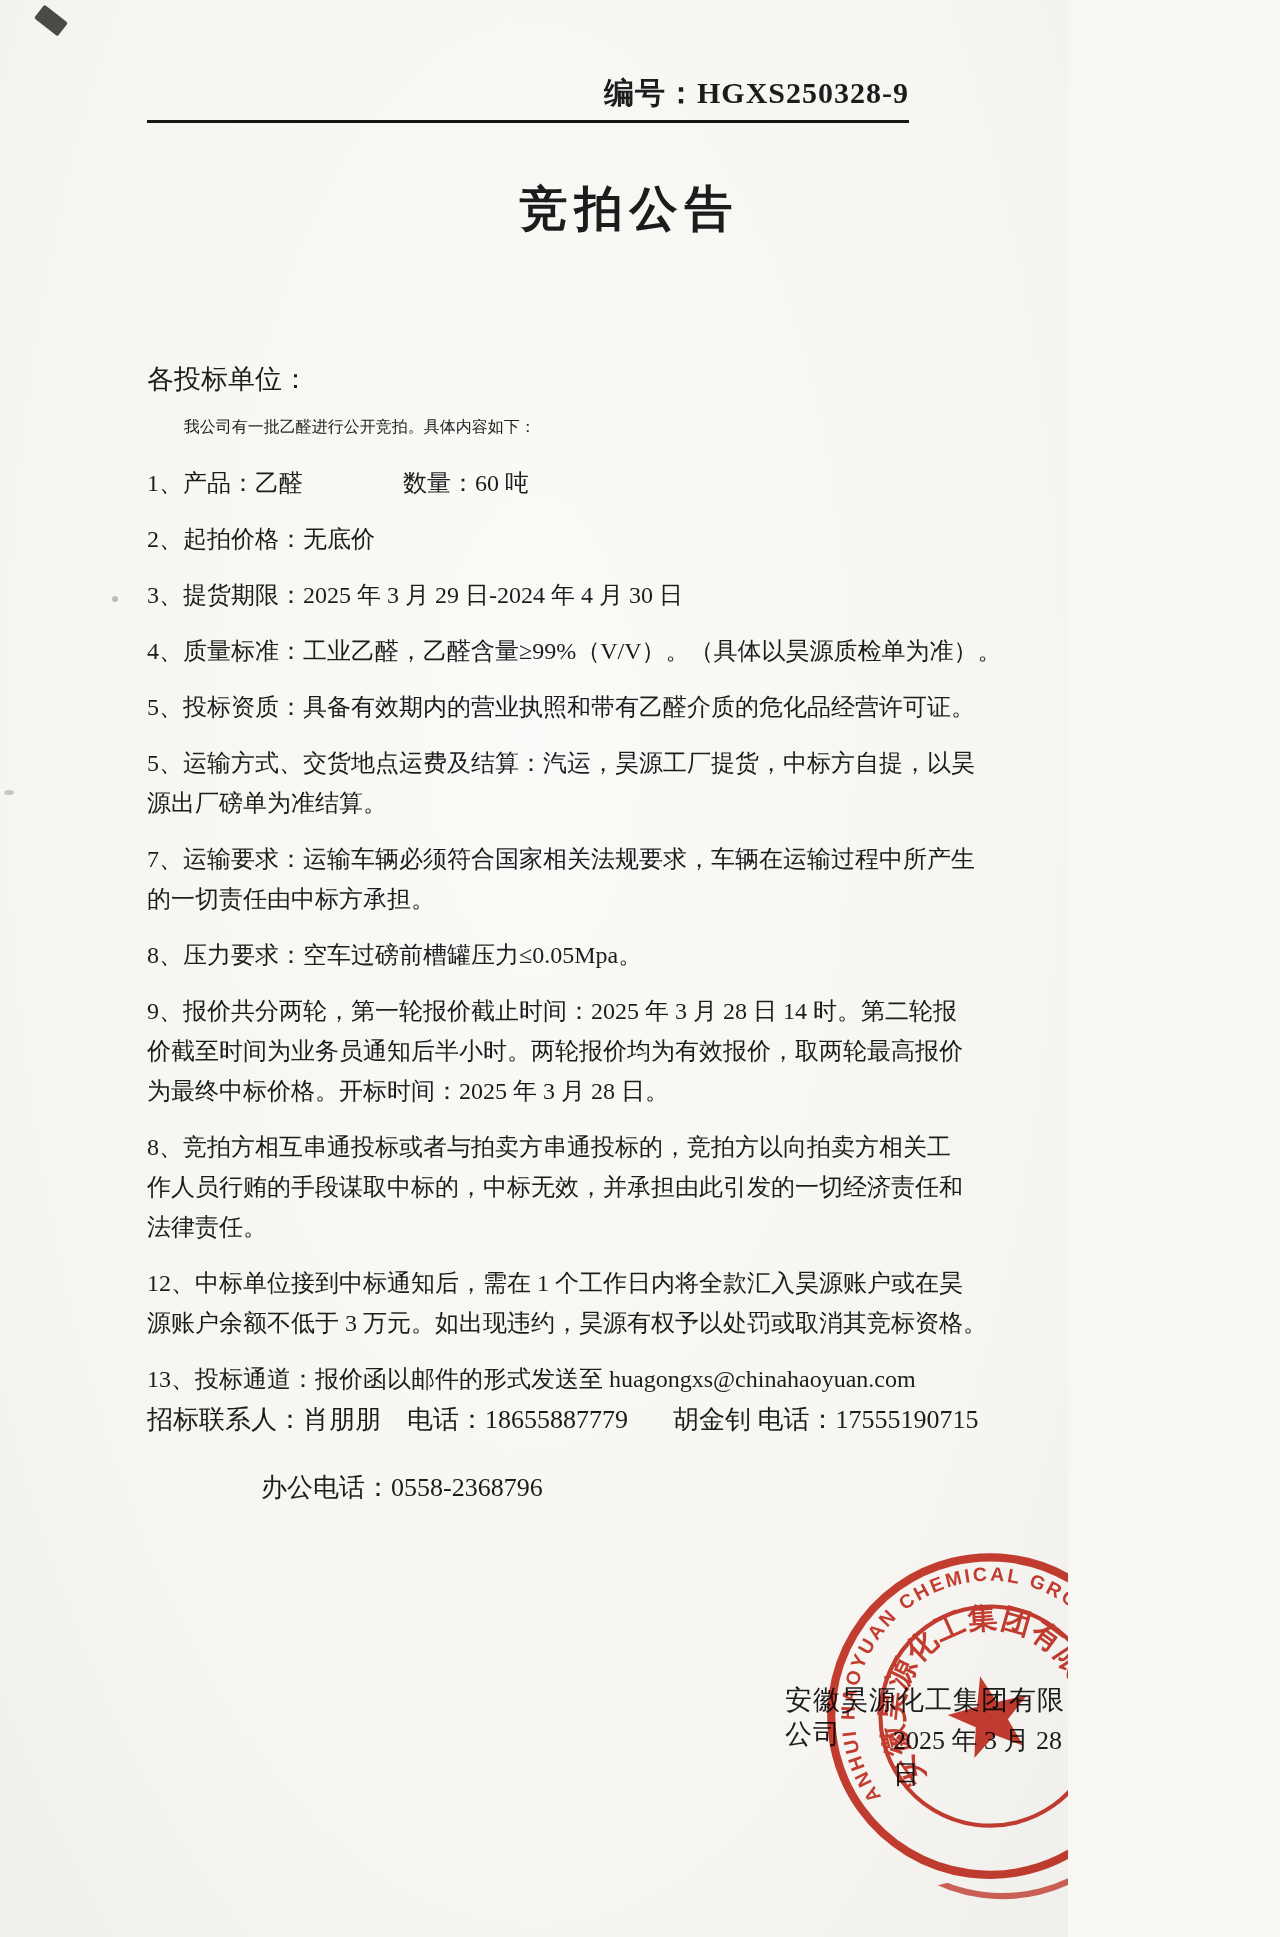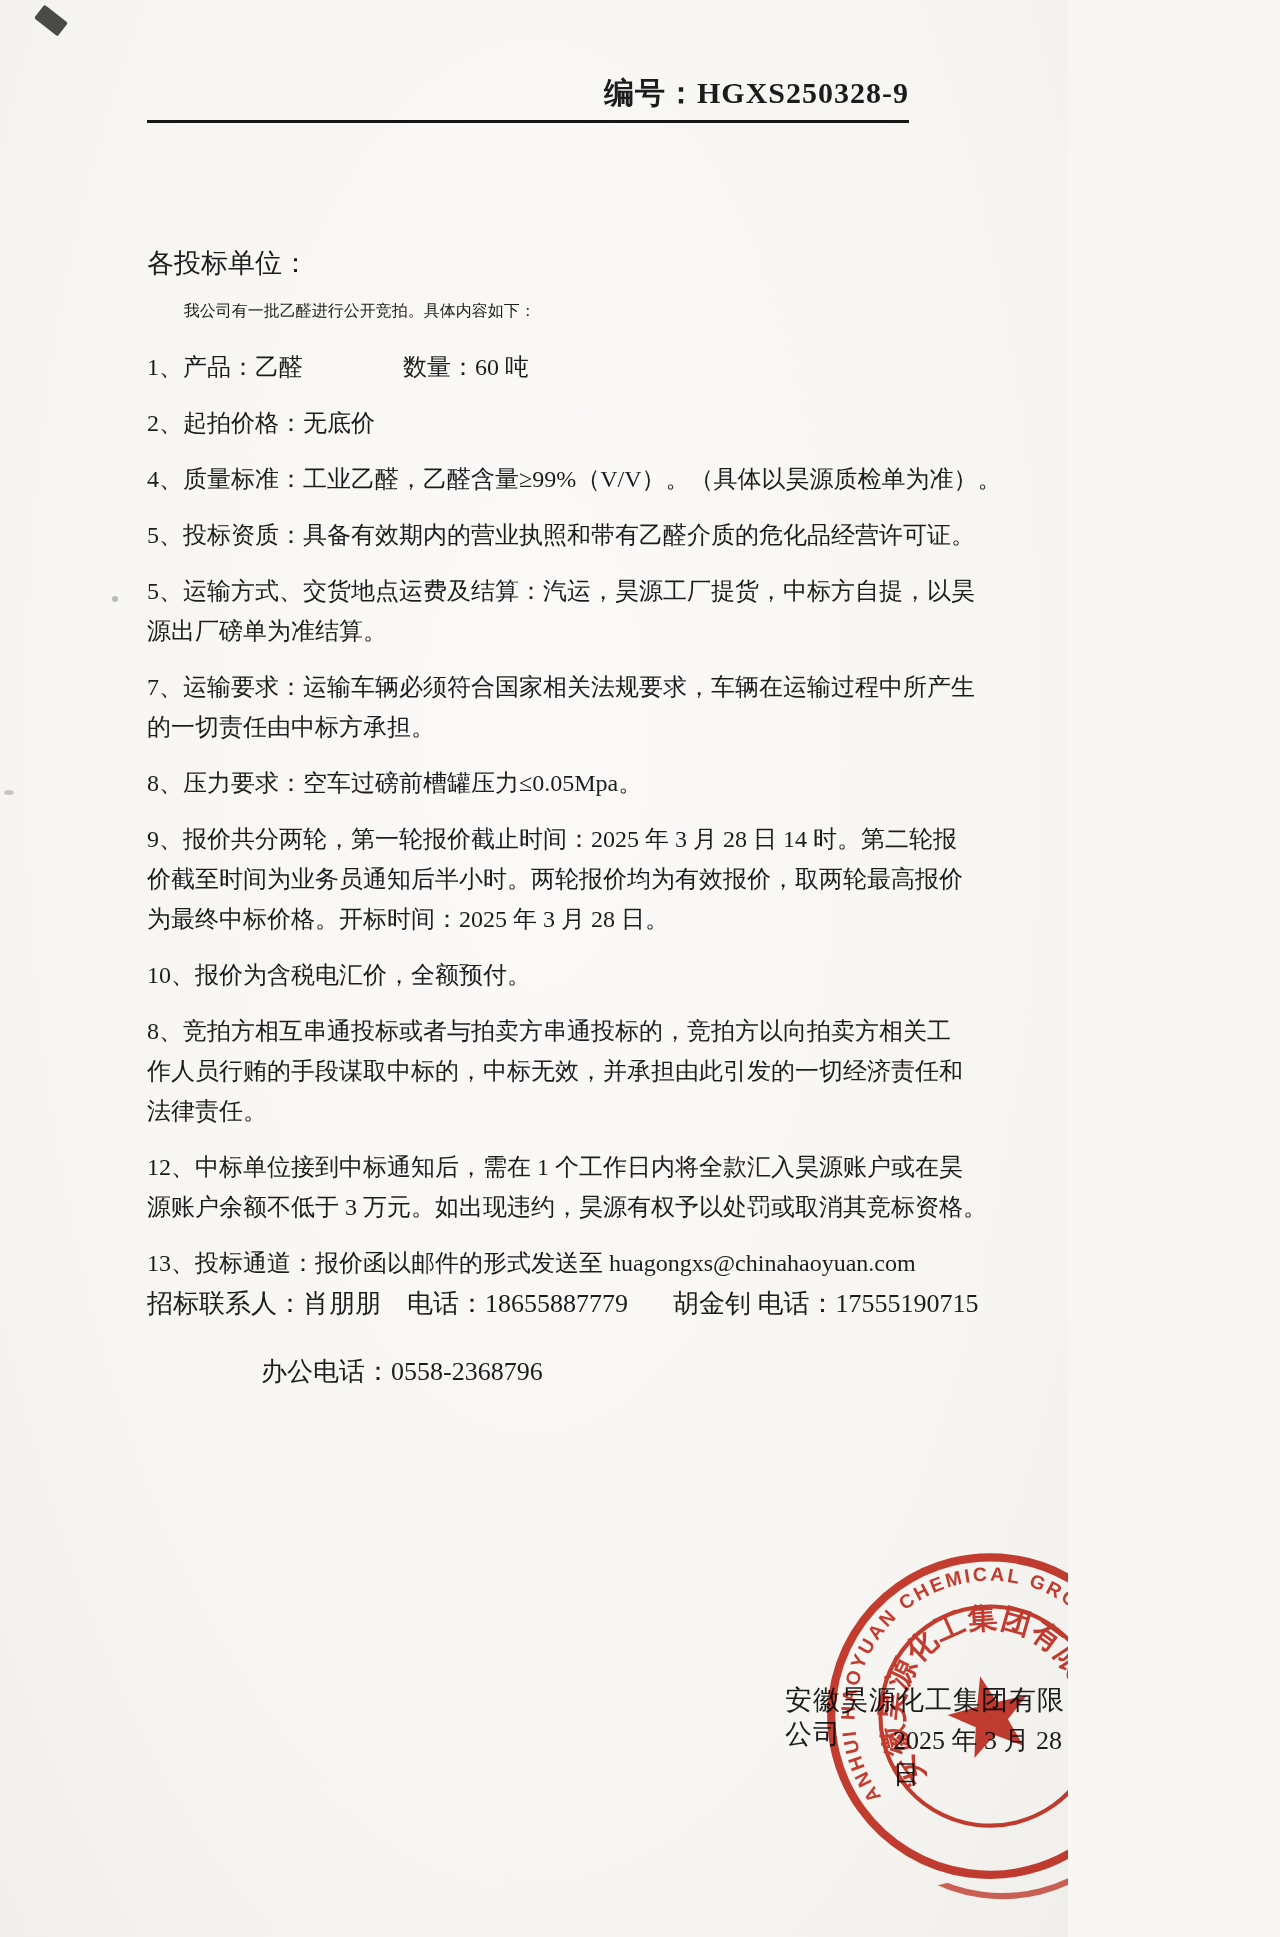--- a/index.html
+++ b/index.html
@@ -151,38 +151,39 @@
   <div class="artifact-corner"></div>
   <div class="artifact-dot-1"></div>
   <div class="artifact-dot-2"></div>
 
   <div class="content">
 
     <div class="doc-no-wrap">
       <span>编号：HGXS250328-9</span>
     </div>
 
+    <div class="title">竞拍公告</div>
 
     <div class="salutation">各投标单位：</div>
 
     <p class="intro">我公司有一批乙醛进行公开竞拍。具体内容如下：</p>
 
     <p class="body-item"><span>1、产品：乙醛</span><span class="split-gap">数量：60 吨</span></p>
     <p class="body-item">2、起拍价格：无底价</p>
+    <p class="body-item">3、提货期限：2025 年 3 月 29 日-2024 年 4 月 30 日</p>
     <p class="body-item">4、质量标准：工业乙醛，乙醛含量≥99%（V/V）。（具体以昊源质检单为准）。</p>
     <p class="body-item">5、投标资质：具备有效期内的营业执照和带有乙醛介质的危化品经营许可证。</p>
     <p class="body-item">5、运输方式、交货地点运费及结算：汽运，昊源工厂提货，中标方自提，以昊
 源出厂磅单为准结算。</p>
     <p class="body-item">7、运输要求：运输车辆必须符合国家相关法规要求，车辆在运输过程中所产生
 的一切责任由中标方承担。</p>
     <p class="body-item">8、压力要求：空车过磅前槽罐压力≤0.05Mpa。</p>
     <p class="body-item">9、报价共分两轮，第一轮报价截止时间：2025 年 3 月 28 日 14 时。第二轮报
 价截至时间为业务员通知后半小时。两轮报价均为有效报价，取两轮最高报价
 为最终中标价格。开标时间：2025 年 3 月 28 日。</p>
-    <p class="body-item">10、报价为含税电汇价，全额预付。</p>
     <p class="body-item">8、竞拍方相互串通投标或者与拍卖方串通投标的，竞拍方以向拍卖方相关工
 作人员行贿的手段谋取中标的，中标无效，并承担由此引发的一切经济责任和
 法律责任。</p>
     <p class="body-item">12、中标单位接到中标通知后，需在 1 个工作日内将全款汇入昊源账户或在昊
 源账户余额不低于 3 万元。如出现违约，昊源有权予以处罚或取消其竞标资格。</p>
     <p class="body-item">13、投标通道：报价函以邮件的形式发送至 huagongxs@chinahaoyuan.com</p>
 
     <div class="contact-row"><span>招标联系人：肖朋朋　电话：18655887779</span><span class="contact-gap">胡金钊 电话：17555190715</span></div>
 
     <div class="office-row">办公电话：0558-2368796</div>

